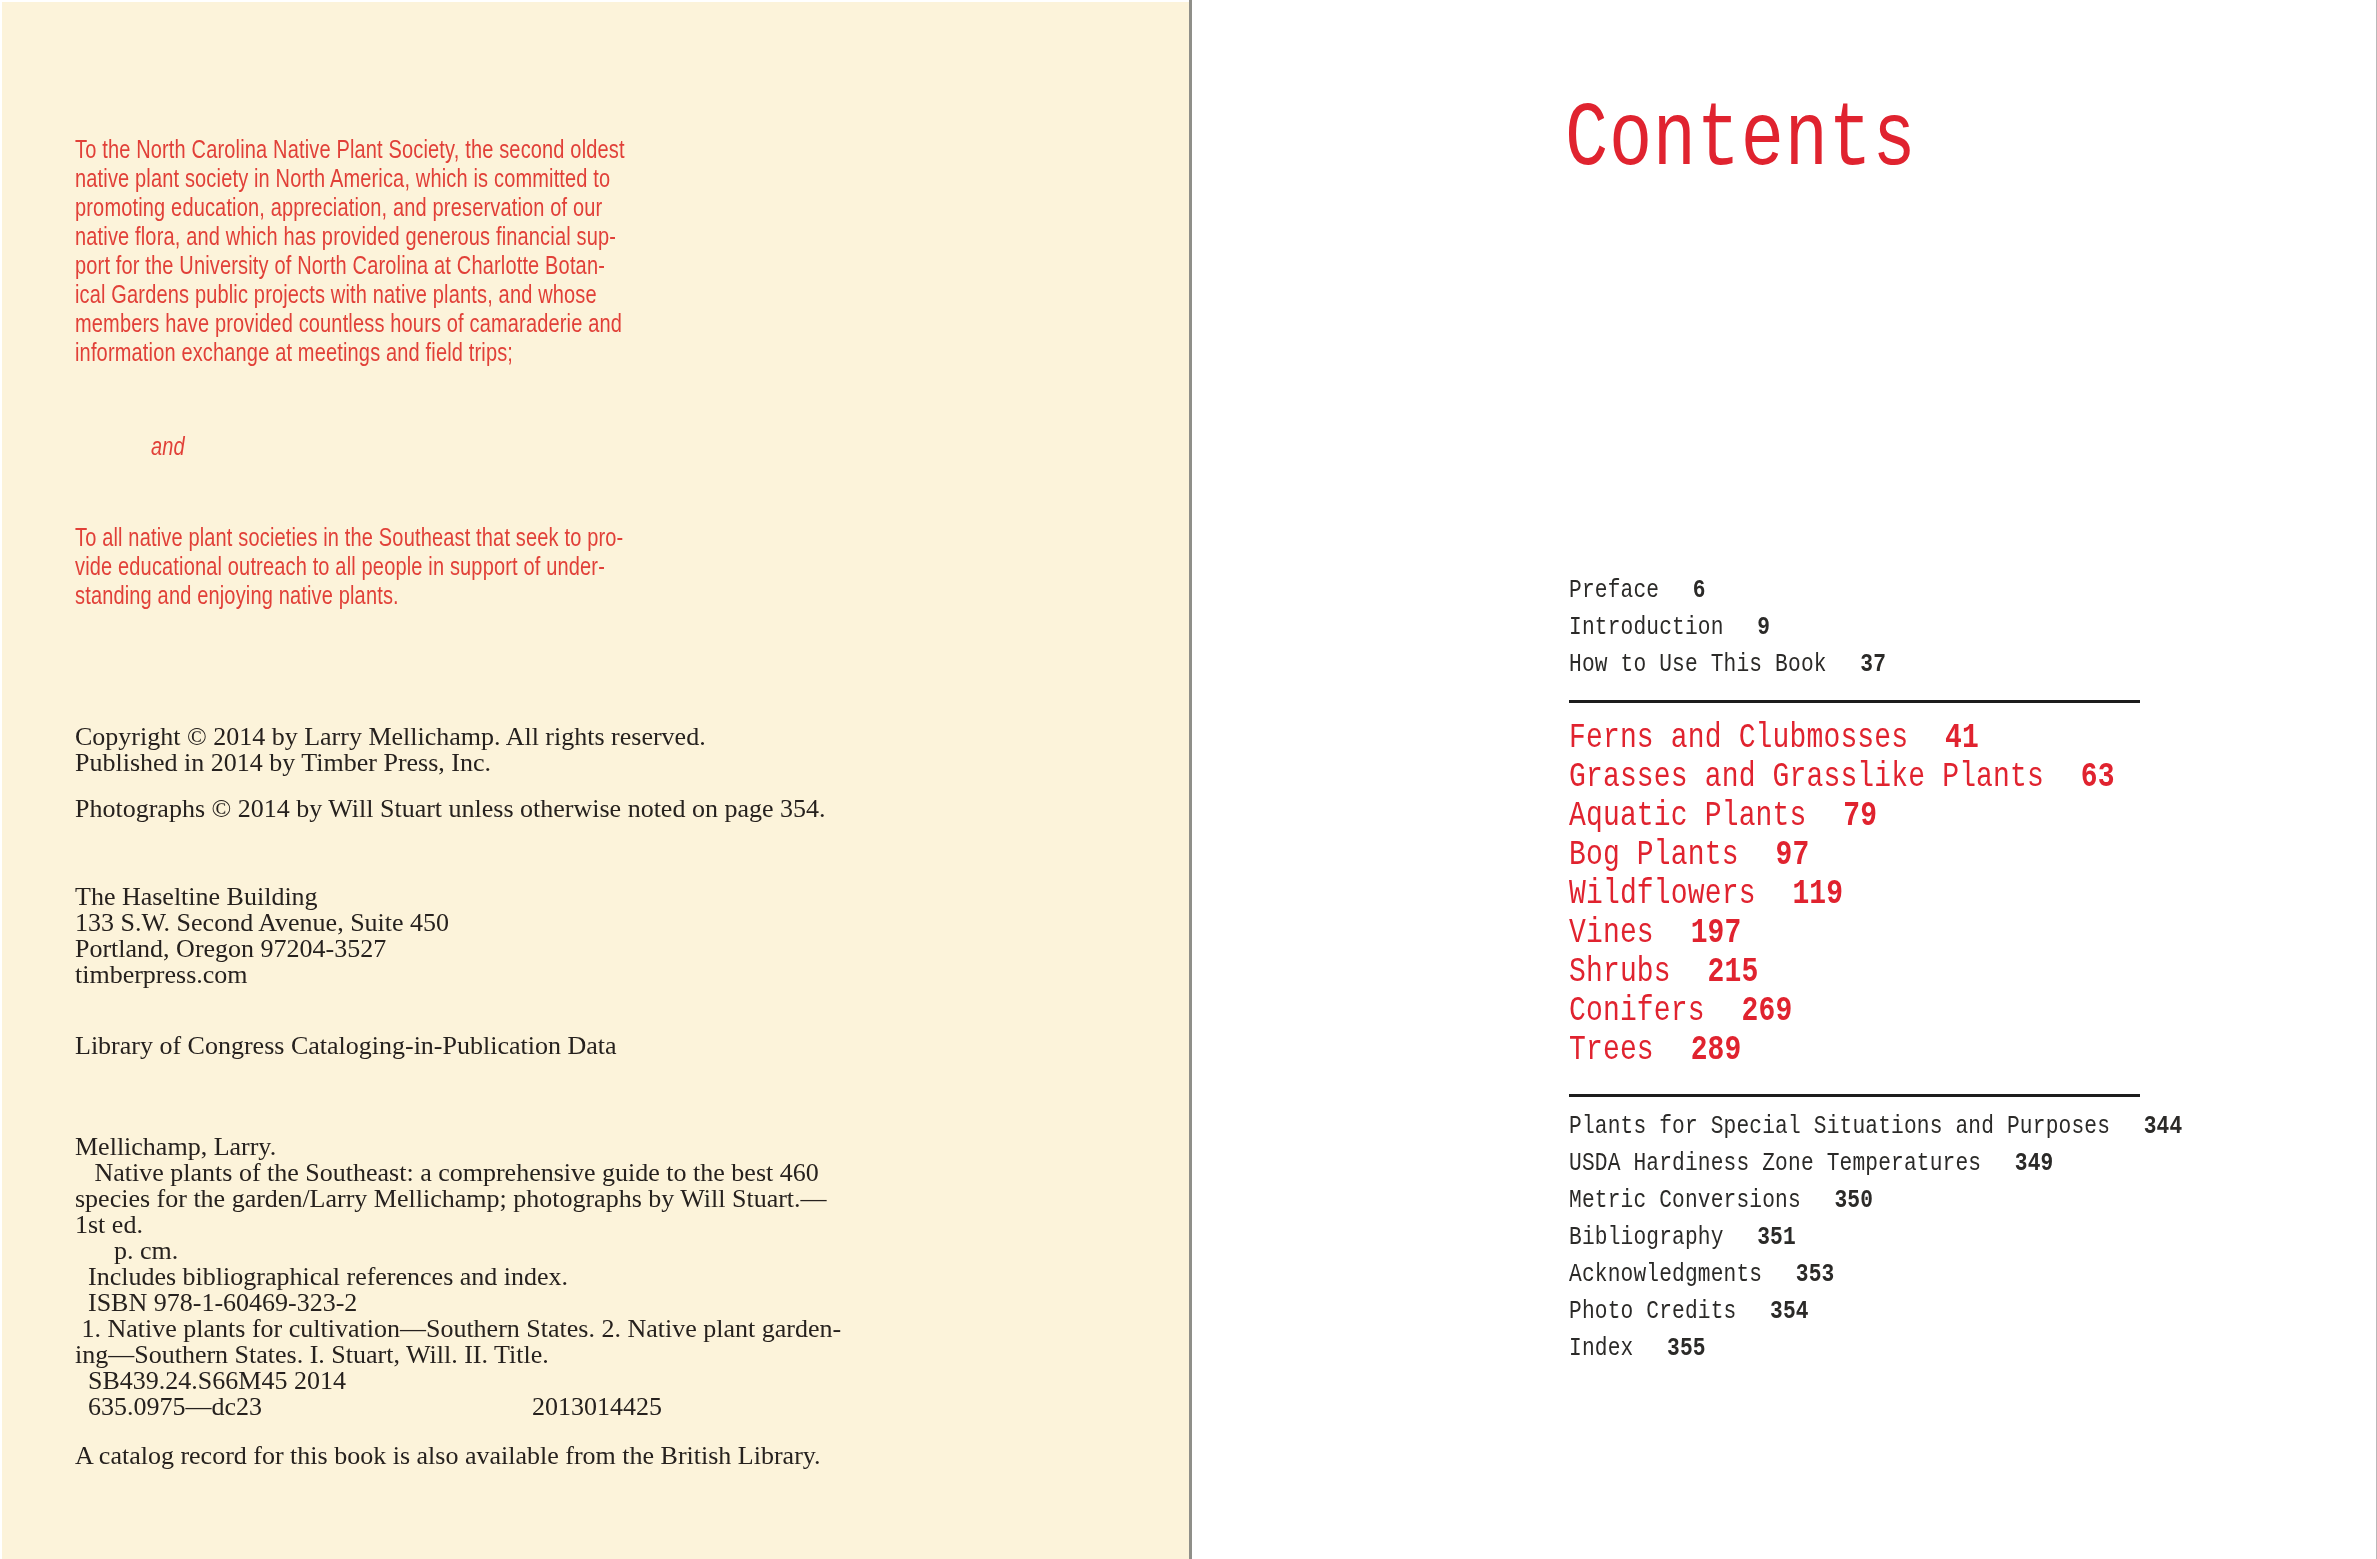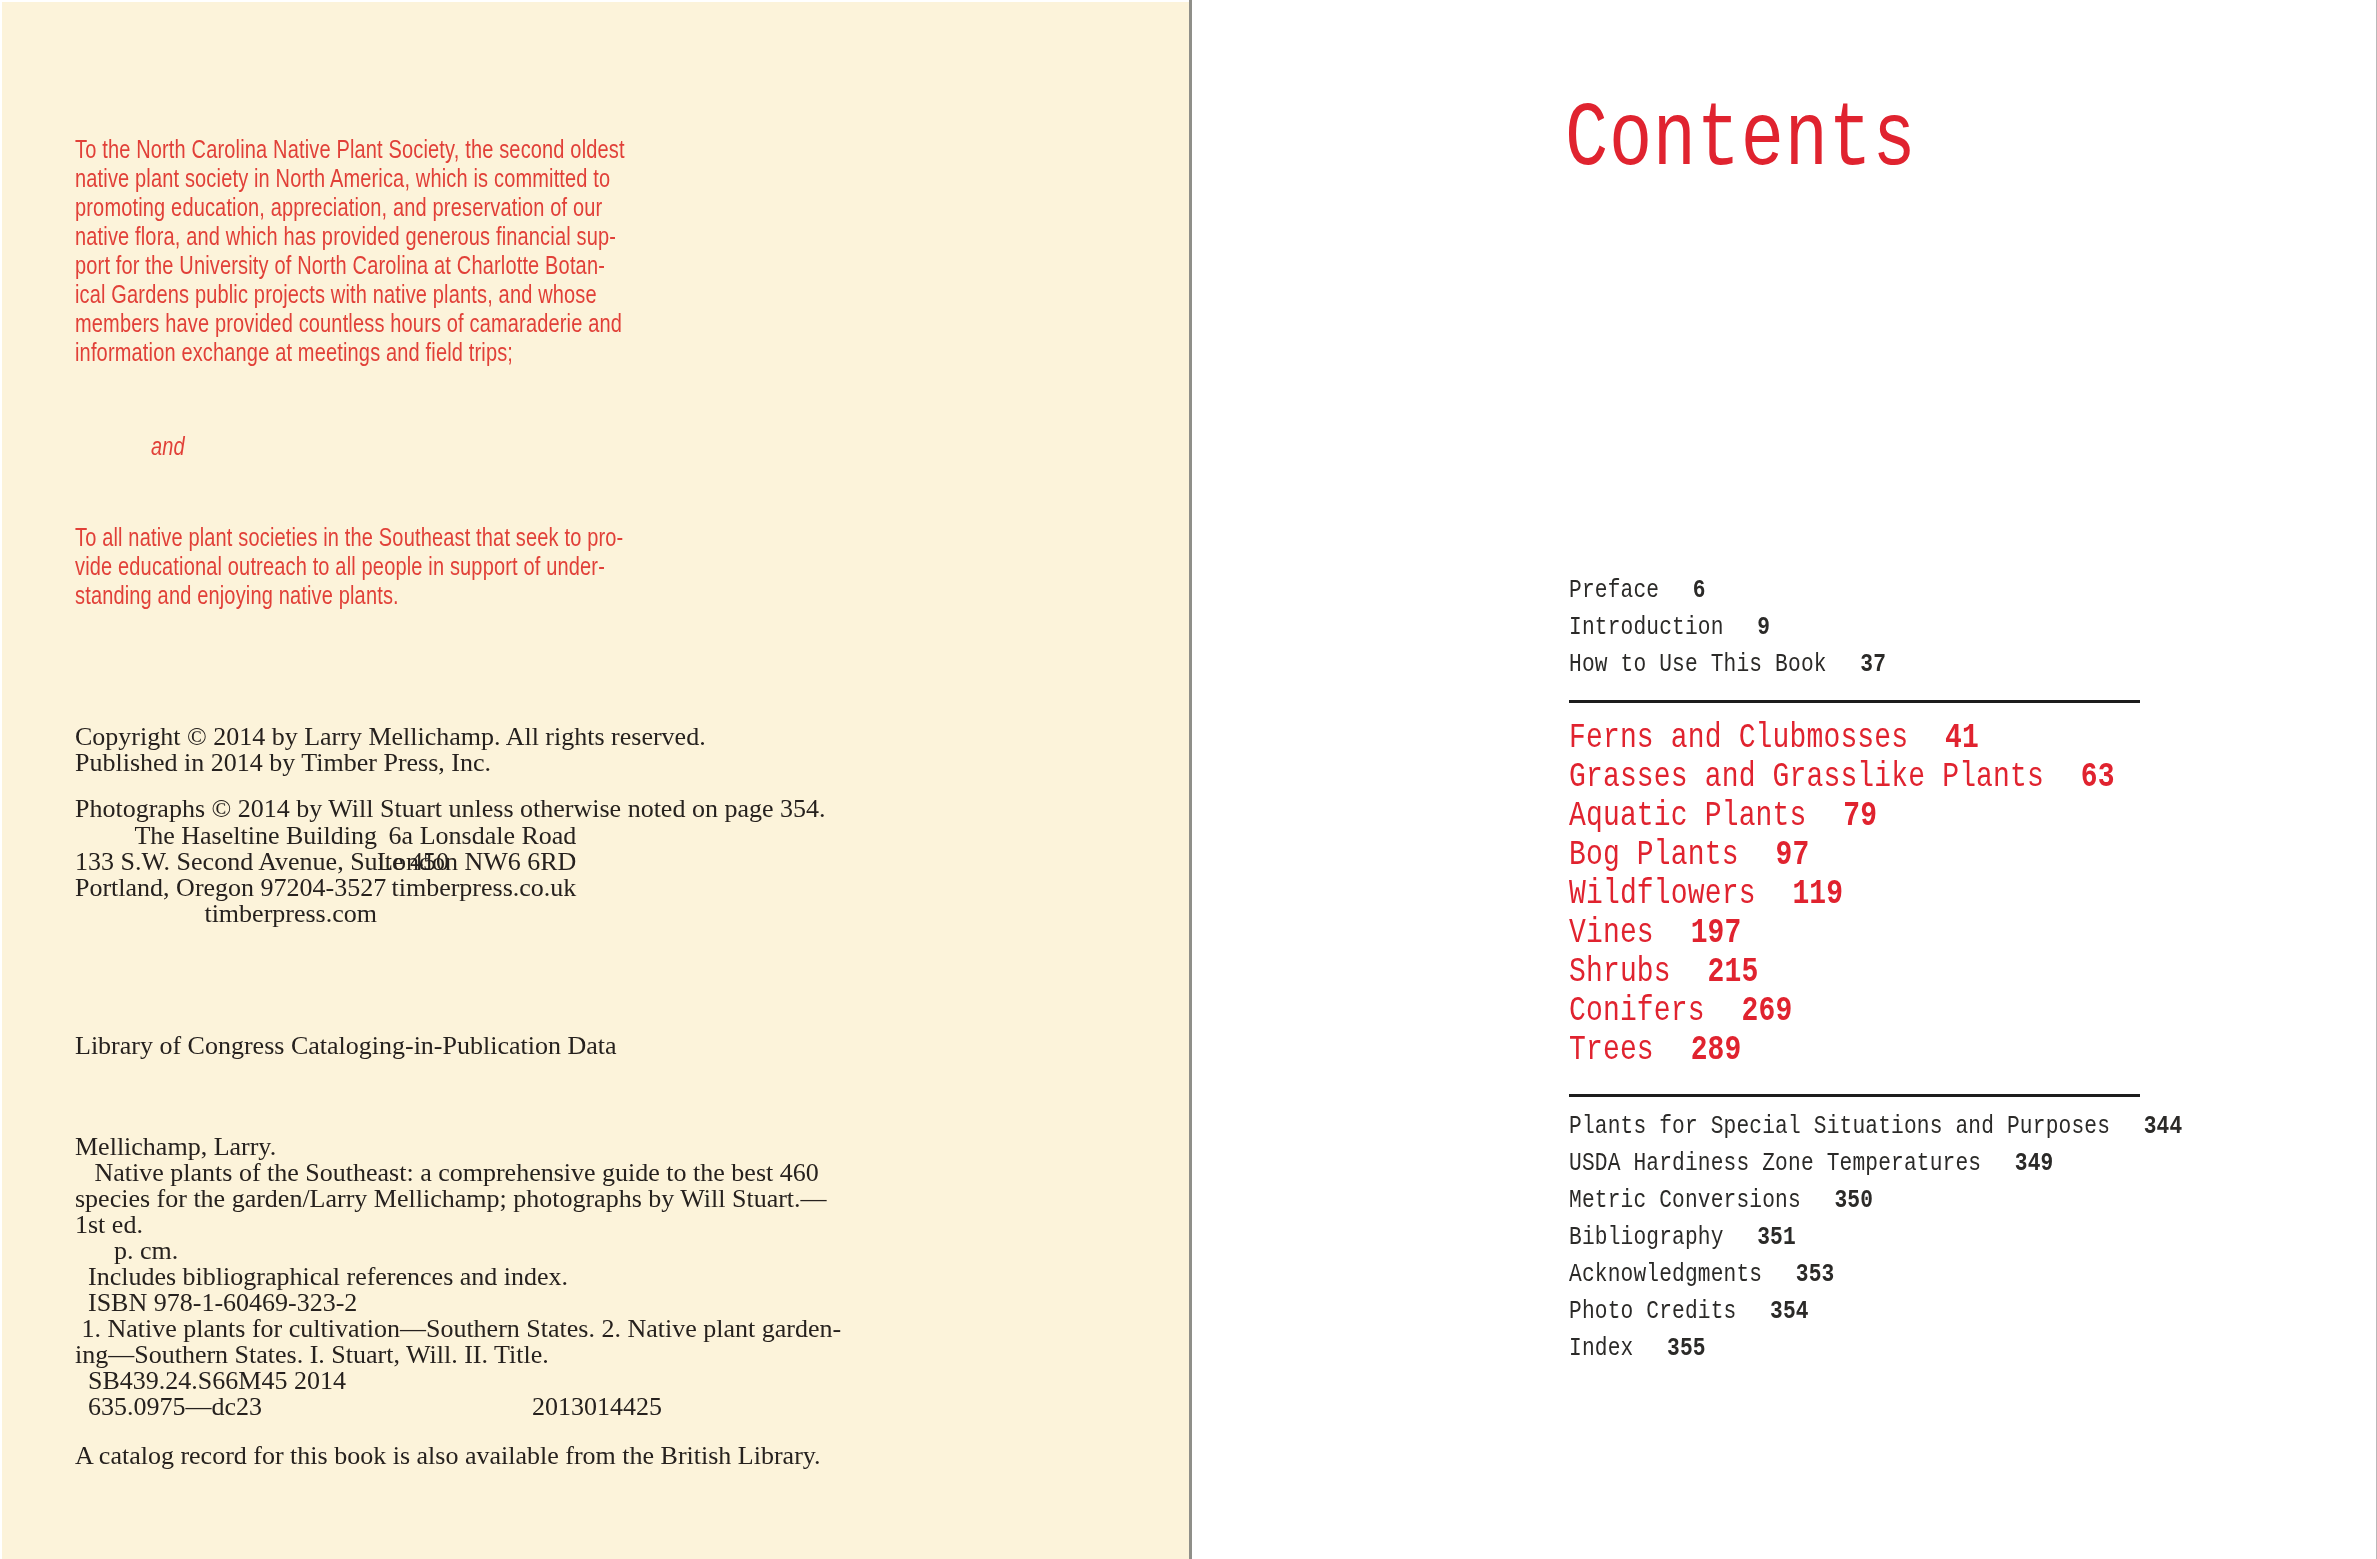--- a/index.html
+++ b/index.html
@@ -30,21 +30,21 @@
   .and-line { font-style:italic; padding-left:95px; margin:7.3px 0 3.7px 0; }
 
   .serif {
     position:absolute; left:73px;
     font-family:"Liberation Serif", serif;
     font-size:26px; line-height:26px; color:#26211e;
     white-space:pre;
   }
   .blk-copyright { top:722px; }
   .blk-photo    { top:794px; }
-  .blk-address  { top:821px; display:flex;text-align:right; }
+  .blk-address  { top:882px; display:flex; }
   .addr-left    { width:302px; }
   .blk-production { top:977px; }
   .blk-loc      { top:1031px; }
   .blk-catalog  { top:1132px; }
   .blk-dewey    { top:1392px; width:587px; display:flex; justify-content:space-between; }
   .blk-british  { top:1441px; }
 
   
   .contents-title {
     position:absolute; left:373px; top:95px; margin:0;
@@ -82,21 +82,20 @@
       <div class="and-line">and</div>
       <div><div>To all native plant societies in the Southeast that seek to pro-</div><div>vide educational outreach to all people in support of under-</div><div>standing and enjoying native plants.</div></div>
     </div>
 
     <div class="serif blk-copyright"><div>Copyright © 2014 by Larry Mellichamp. All rights reserved.</div><div>Published in 2014 by Timber Press, Inc.</div></div>
 
     <div class="serif blk-photo">Photographs © 2014 by Will Stuart unless otherwise noted on page 354.</div>
 
     <div class="serif blk-address">
       <div class="addr-left"><div>The Haseltine Building</div><div>133 S.W. Second Avenue, Suite 450</div><div>Portland, Oregon 97204-3527</div><div>timberpress.com</div></div>
-      <div><div>6a Lonsdale Road</div><div>London NW6 6RD</div><div>timberpress.co.uk</div></div>
     </div>
 
 
     <div class="serif blk-loc">Library of Congress Cataloging-in-Publication Data</div>
 
     <div class="serif blk-catalog"><div>Mellichamp, Larry.</div><div>   Native plants of the Southeast: a comprehensive guide to the best 460</div><div>species for the garden/Larry Mellichamp; photographs by Will Stuart.—</div><div>1st ed.</div><div>      p. cm.</div><div>  Includes bibliographical references and index.</div><div>  ISBN 978-1-60469-323-2</div><div> 1. Native plants for cultivation—Southern States. 2. Native plant garden-</div><div>ing—Southern States. I. Stuart, Will. II. Title.</div><div>  SB439.24.S66M45 2014</div></div>
 
     <div class="serif blk-dewey">
       <span>  635.0975—dc23</span>
       <span>2013014425</span>

